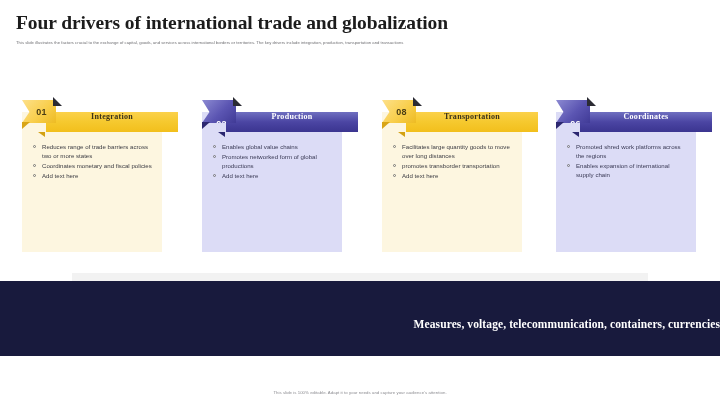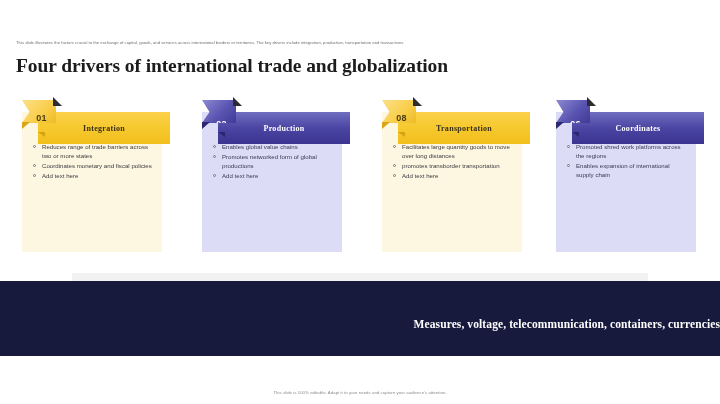--- a/index.html
+++ b/index.html
@@ -22,21 +22,20 @@
     left: 16px;
     top: 12px;
     width: 660px;
     font-family: "Liberation Serif", serif;
     font-weight: bold;
     font-size: 19.5px;
     letter-spacing: -0.1px;
     color: #1c1c1c;
     line-height: 22px;
     white-space: nowrap;
-    margin-top: 43px;
   }
   #slide-subtitle {
     position: absolute;
     left: 16px;
     top: 40px;
     width: 680px;
     font-size: 4.2px;
     color: #6f6f73;
     line-height: 6px;
     letter-spacing: 0.02px;
@@ -70,27 +69,26 @@
   .ribbon {
     position: absolute;
     left: 16px;
     top: 0px;
     width: 132px;
     height: 20px;
     z-index: 3;
   }
   .ribbon-bar {
     position: absolute;
-    left: 0;
+    left: 8px;
     top: 0;
     width: 132px;
-    height: 32px;
+    height: 20px;
     box-sizing: border-box;
     display: flex;
-    align-items: center;
     justify-content: center;
   }
   .ribbon-bar.yellow {
     background: linear-gradient(180deg, #fbd14b 0%, #f6c92f 48%, #f2bf1c 100%);
   }
   .ribbon-bar.purple {
     background: linear-gradient(180deg, #6f6fc0 0%, #4b45a3 50%, #3b3590 100%);
   }
   .ribbon-label {
     font-family: "Liberation Serif", serif;
@@ -117,21 +115,20 @@
     top: 0;
     width: 34px;
     height: 23px;
     display: flex;
     align-items: center;
     justify-content: center;
     clip-path: polygon(0 0, 100% 0, 100% 100%, 0 100%, 22% 52%);
   }
   .num-tab.yellow .tab-face {
     background: linear-gradient(135deg, #fde08a 0%, #f9cf4e 55%, #edbb23 100%);
-    align-items: flex-end;
   }
   .num-tab.purple .tab-face {
     background: linear-gradient(135deg, #8c8ad2 0%, #5b55b2 55%, #403a96 100%);
   }
   .num-text {
     font-family: "Liberation Sans", sans-serif;
     font-weight: bold;
     font-size: 9px;
     letter-spacing: 0.2px;
     padding-left: 5px;

